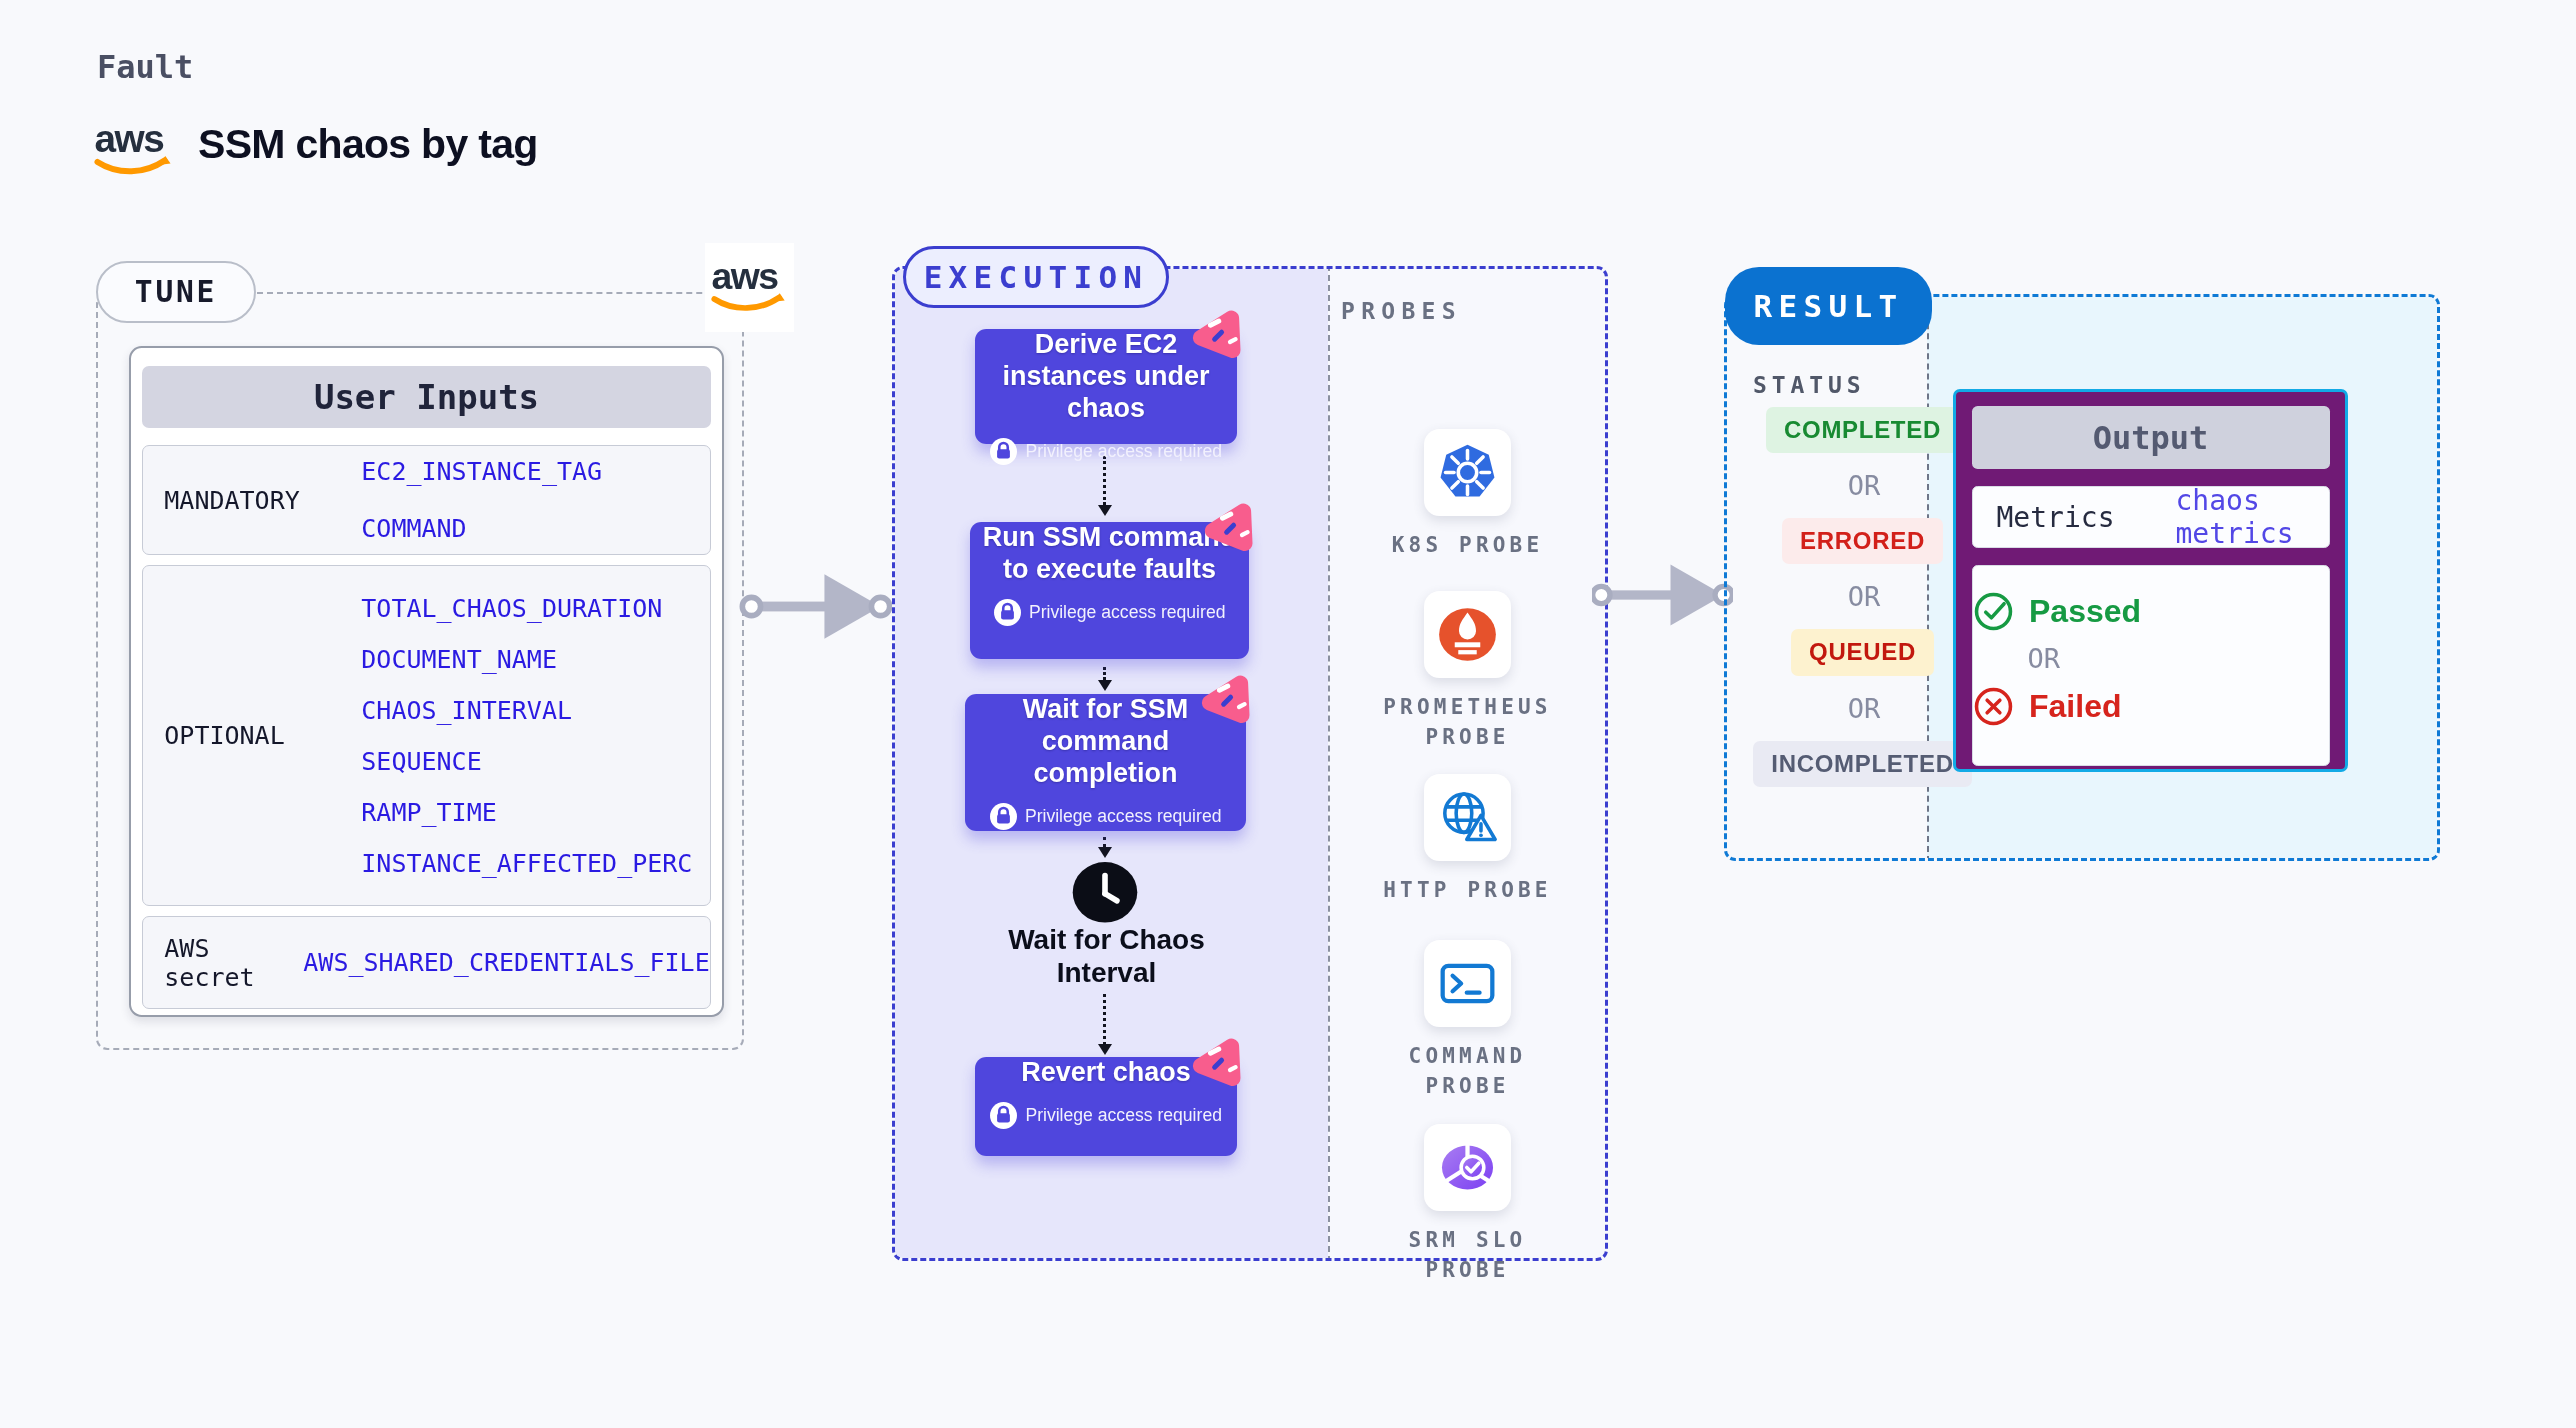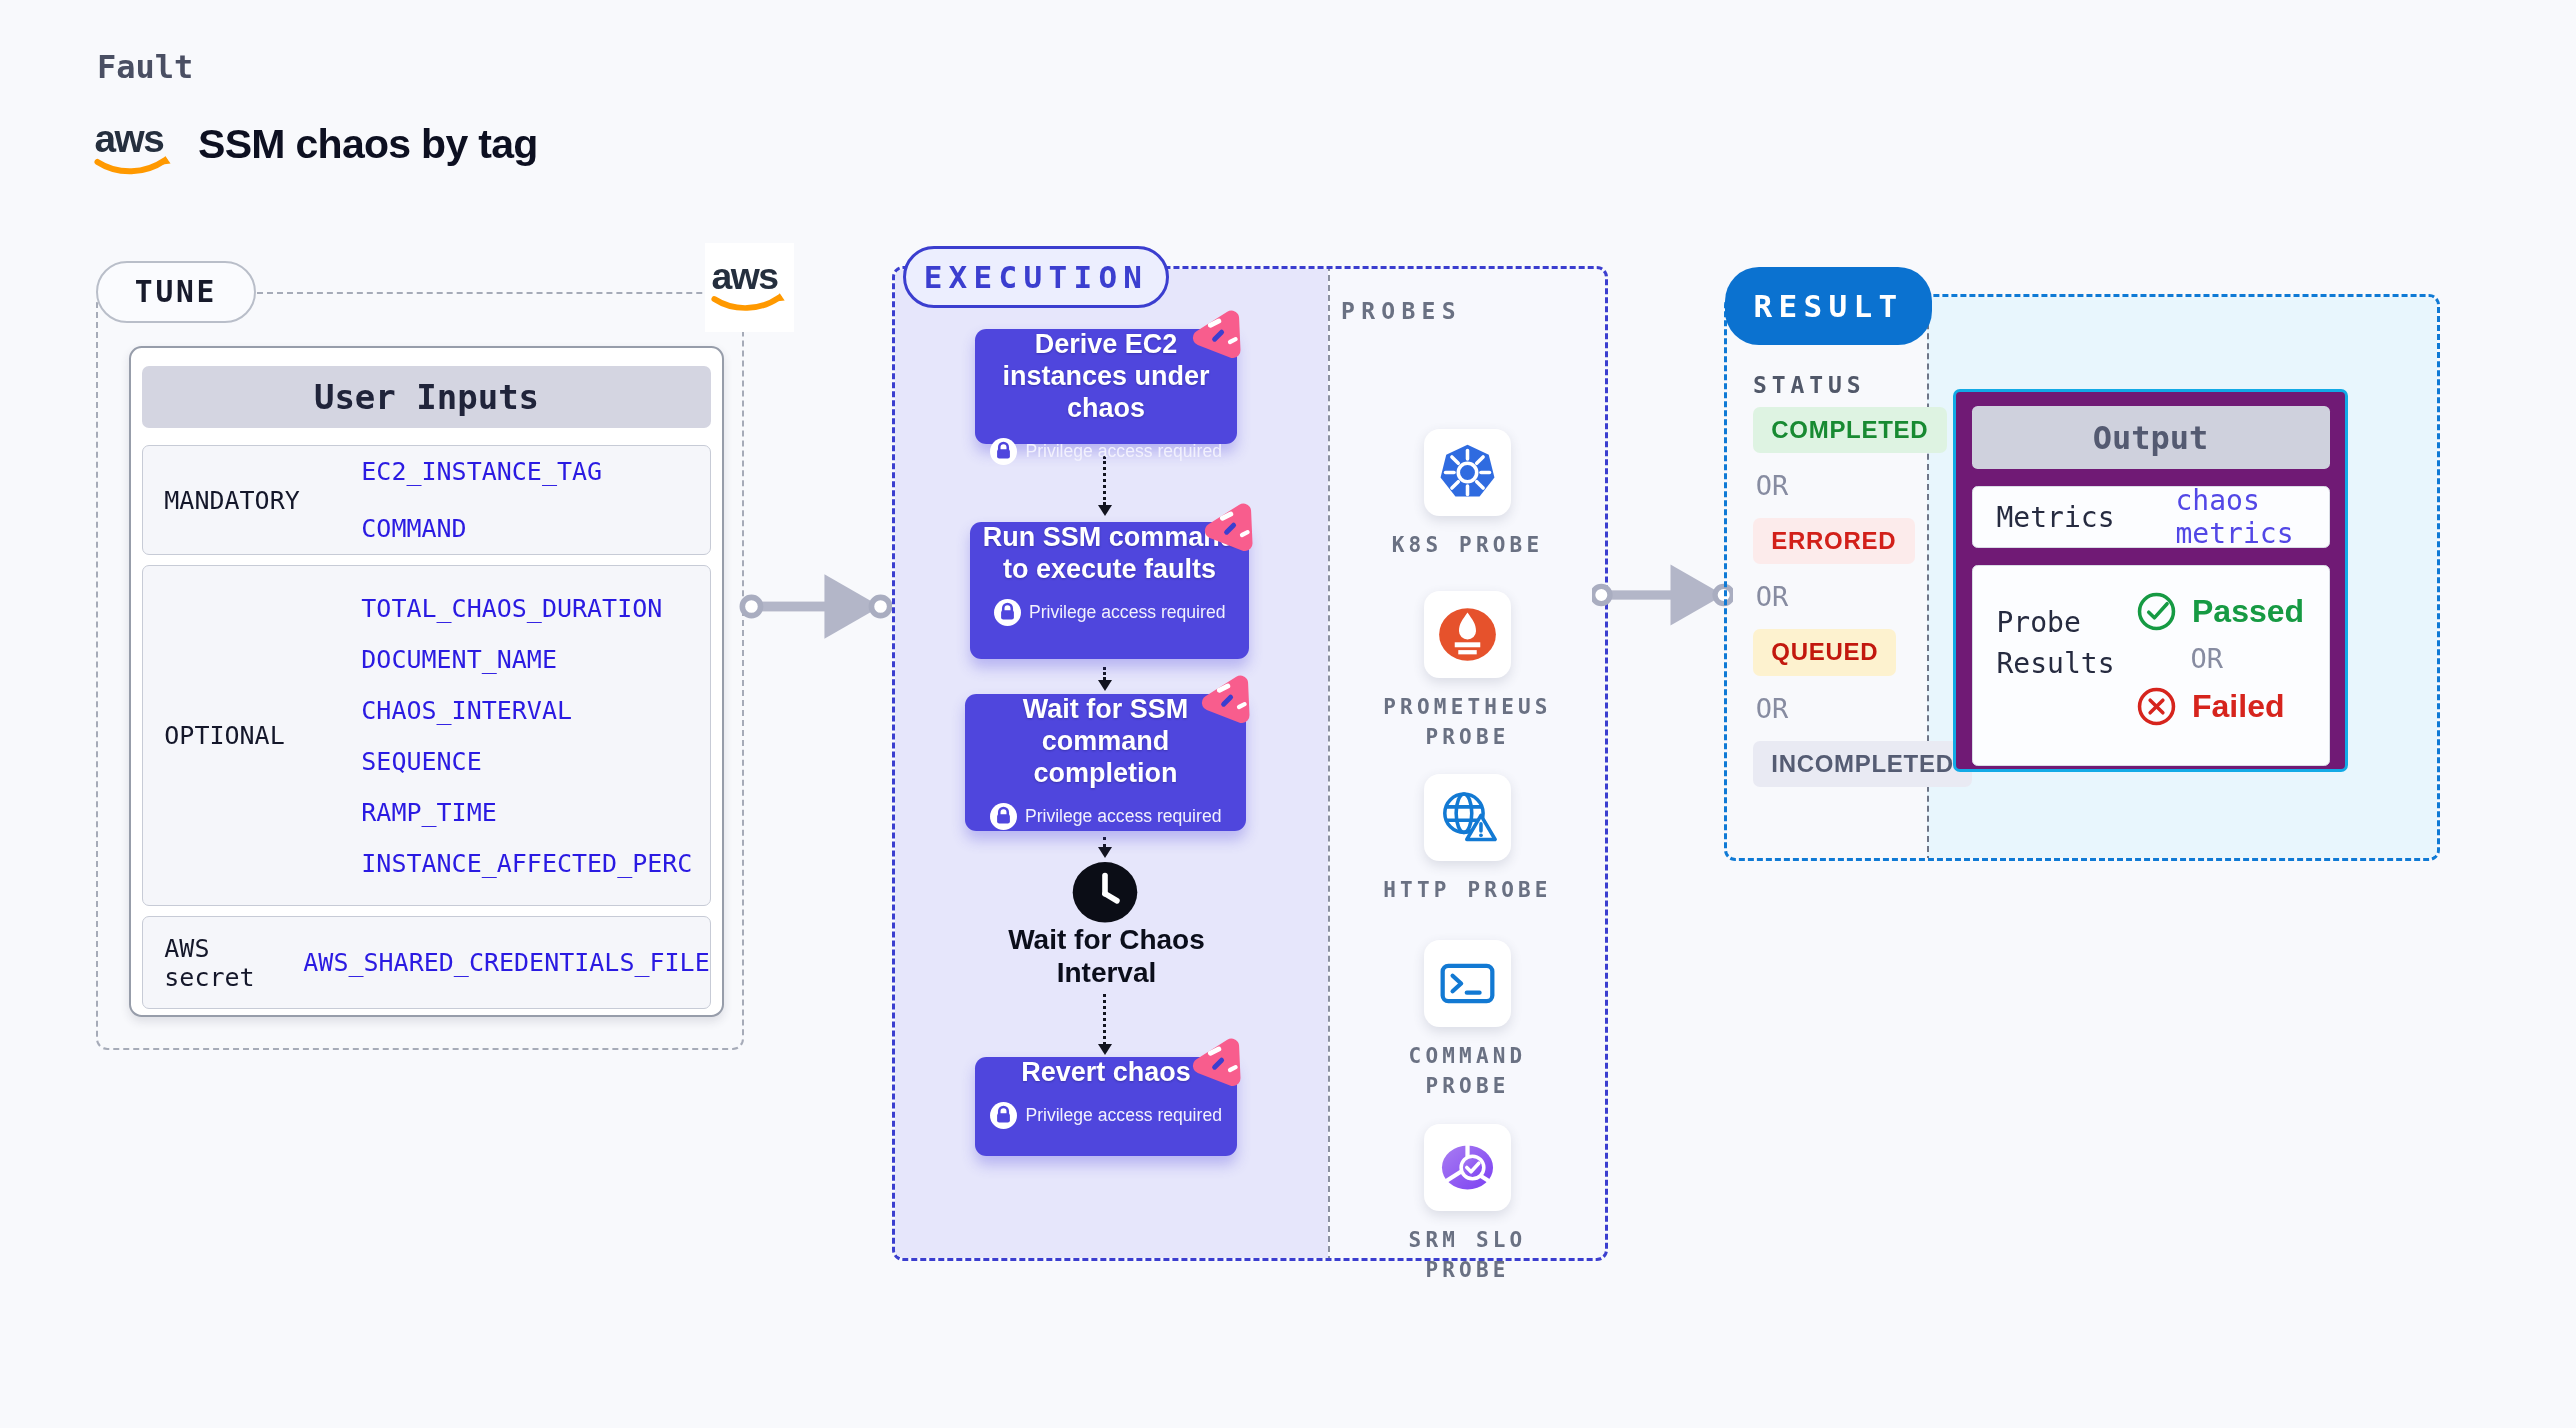--- a/index.html
+++ b/index.html
@@ -52,21 +52,21 @@
   .probe-card { width:87px; height:87px; background:#ffffff; border-radius:15.5px; box-shadow:0 4.2px 11.3px rgba(60,64,90,.14); display:flex; align-items:center; justify-content:center; }
   .probe-card svg { width:61px; height:61px; }
   .probe-name { font-family:"DejaVu Sans Mono",monospace; font-weight:bold; font-size:21px; letter-spacing:4.2px; line-height:1.45; color:#6a7183; text-align:center; }
 
   
   .result-outer { position:absolute; left:1724px; top:294px; width:716px; height:567px; border:3.5px dashed #0f7ad5; border-radius:11.3px; overflow:hidden; }
   .result-fill { position:absolute; left:200px; right:0; top:0; bottom:0; background:#e8f6fd; }
   .result-divider { position:absolute; left:200px; top:-4.2px; bottom:-4.2px; width:0; border-left:2.1px dashed #6e7587; }
   .result-pill { position:absolute; left:1725px; top:267px; width:207px; height:78px; background:#0b72d0; border-radius:34px; display:flex; align-items:center; justify-content:center; font-family:"DejaVu Sans Mono",monospace; font-weight:bold; font-size:31px; letter-spacing:6.3px; color:#ffffff; z-index:4; }
   .status-label { position:absolute; left:1753px; top:360px; font-family:"DejaVu Sans Mono",monospace; font-weight:bold; font-size:23px; letter-spacing:4.9px; color:#515869; z-index:3;margin-top:12px; }
-  .status-list { position:absolute; left:1753px; top:407px; display:flex; flex-direction:column; align-items:flex-start; gap:17px; z-index:3; }
+  .status-list { position:absolute; left:1753px; top:407px; display:flex; flex-direction:column; align-items:center; gap:17px; z-index:3; }
   .badge { padding:9.1px 18.3px; border-radius:7px; font-weight:bold; font-size:24px; letter-spacing:0.7px; }
   .badge-completed { background:#def3e2; color:#188a32; }
   .badge-errored { background:#fcebeb; color:#d2201a; }
   .badge-queued { background:#fdf2cf; color:#c2180e; }
   .badge-incompleted { background:#e9eaf3; color:#555c73; }
   .or-text { font-family:"DejaVu Sans Mono",monospace; font-size:27px; color:#878ca1; padding-left:2.8px; }
   .output-card { position:absolute; left:1953px; top:389px; width:395px; height:383px; background:#701a75; border:3.5px solid #12aae6; border-radius:7px; padding:14px 15.5px; z-index:3; }
   .output-header { height:63px; background:#cfd1dd; border-radius:5.6px; display:flex; align-items:center; justify-content:center; font-family:"DejaVu Sans Mono",monospace; font-weight:bold; font-size:32px; color:#545a71; }
   .metric-row { margin-top:17px; height:62px; border:1.4px solid #d9dce5; border-radius:5.6px; background:#fcfdff; display:flex; align-items:center; }
   .metric-label { font-family:"DejaVu Sans Mono",monospace; font-size:28px; color:#262b40; padding-left:24px; }
@@ -345,21 +345,20 @@
     <span class="badge badge-incompleted">INCOMPLETED</span>
   </div>
 
   <div class="output-card">
     <div class="output-header">Output</div>
     <div class="metric-row">
       <span class="metric-label">Metrics</span>
       <span class="metric-value">chaos metrics</span>
     </div>
     <div class="proberes-row">
-      <div class="proberes-label">Probe Results</div>
       <div class="proberes-values">
         <div class="pr-line">
           <svg viewBox="0 0 58 58">
             <circle cx="29" cy="29" r="24" fill="none" stroke="#169a43" stroke-width="5"></circle>
             <path d="M18 30 L26 38 L44 18" fill="none" stroke="#169a43" stroke-width="5" stroke-linecap="round" stroke-linejoin="round"></path>
           </svg>
           <span class="passed-text">Passed</span>
         </div>
         <div class="or-inline">OR</div>
         <div class="pr-line">

